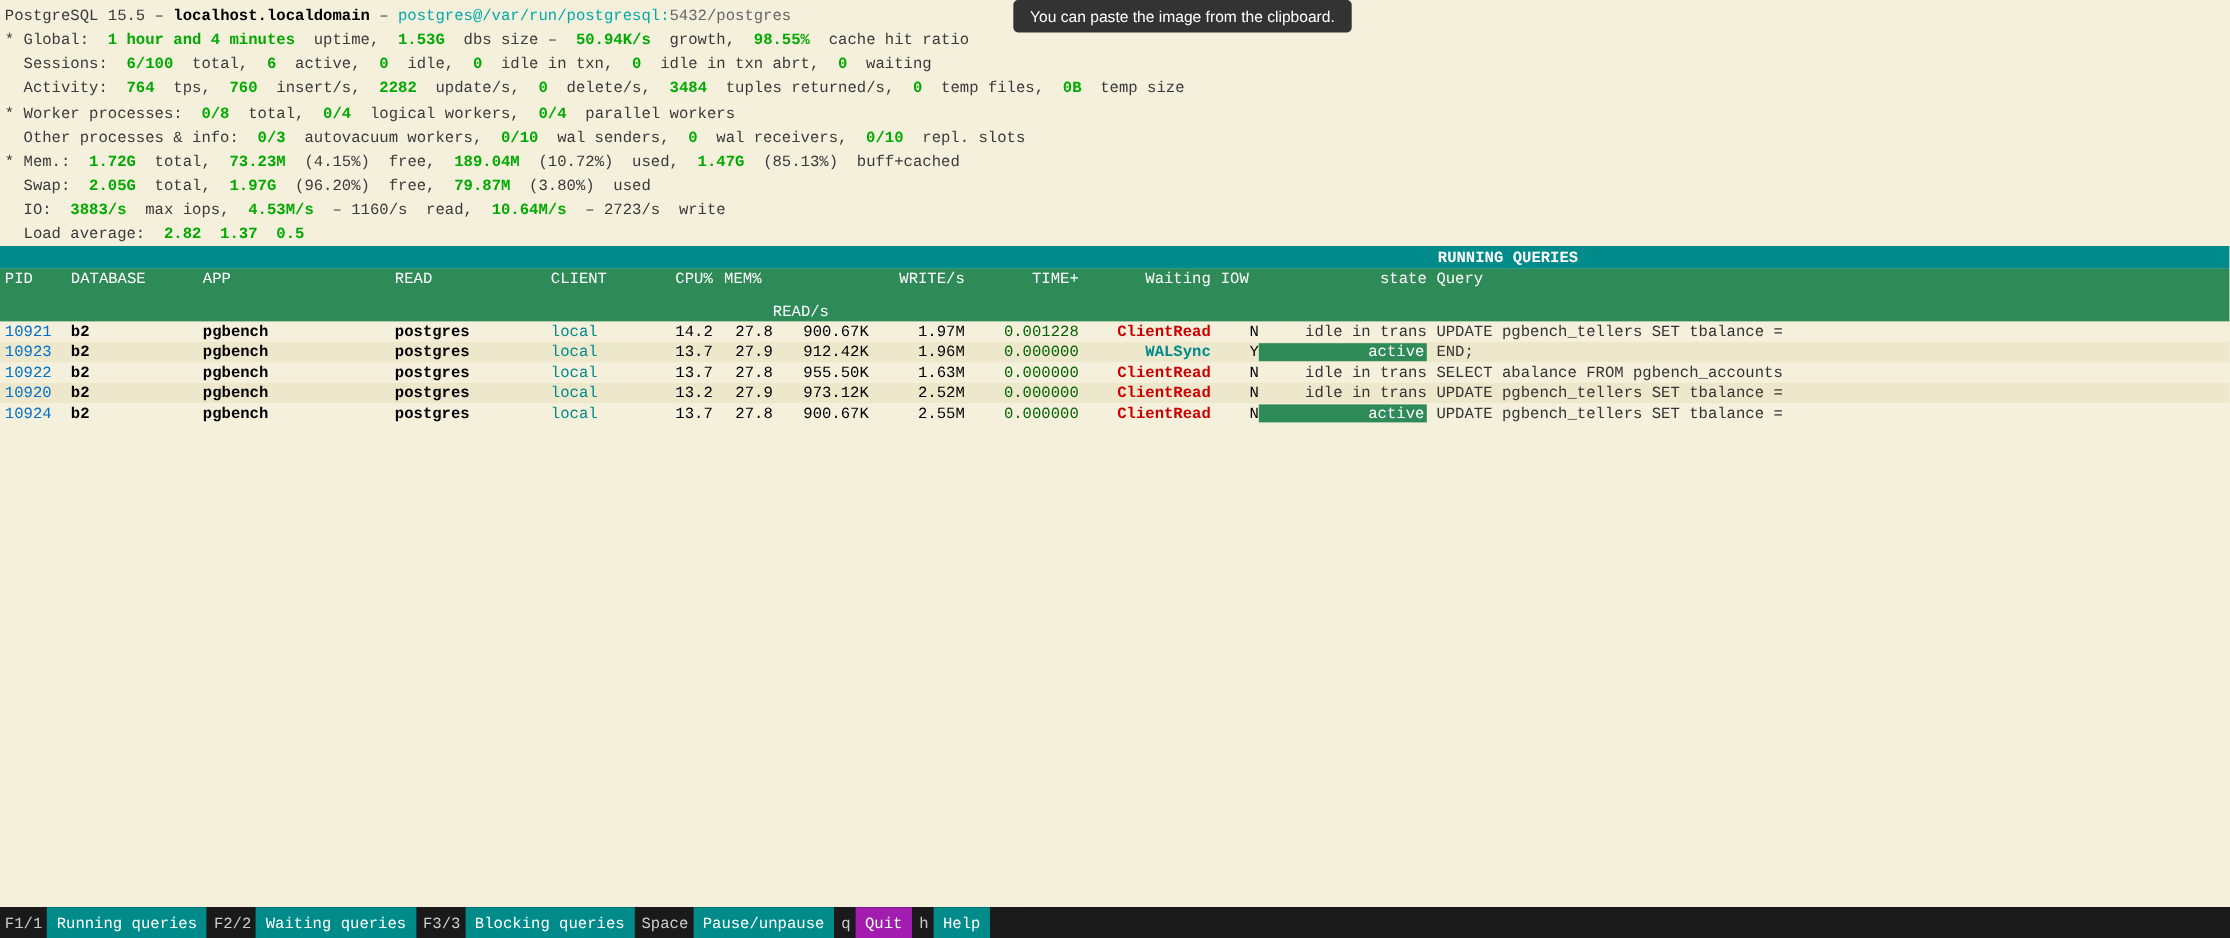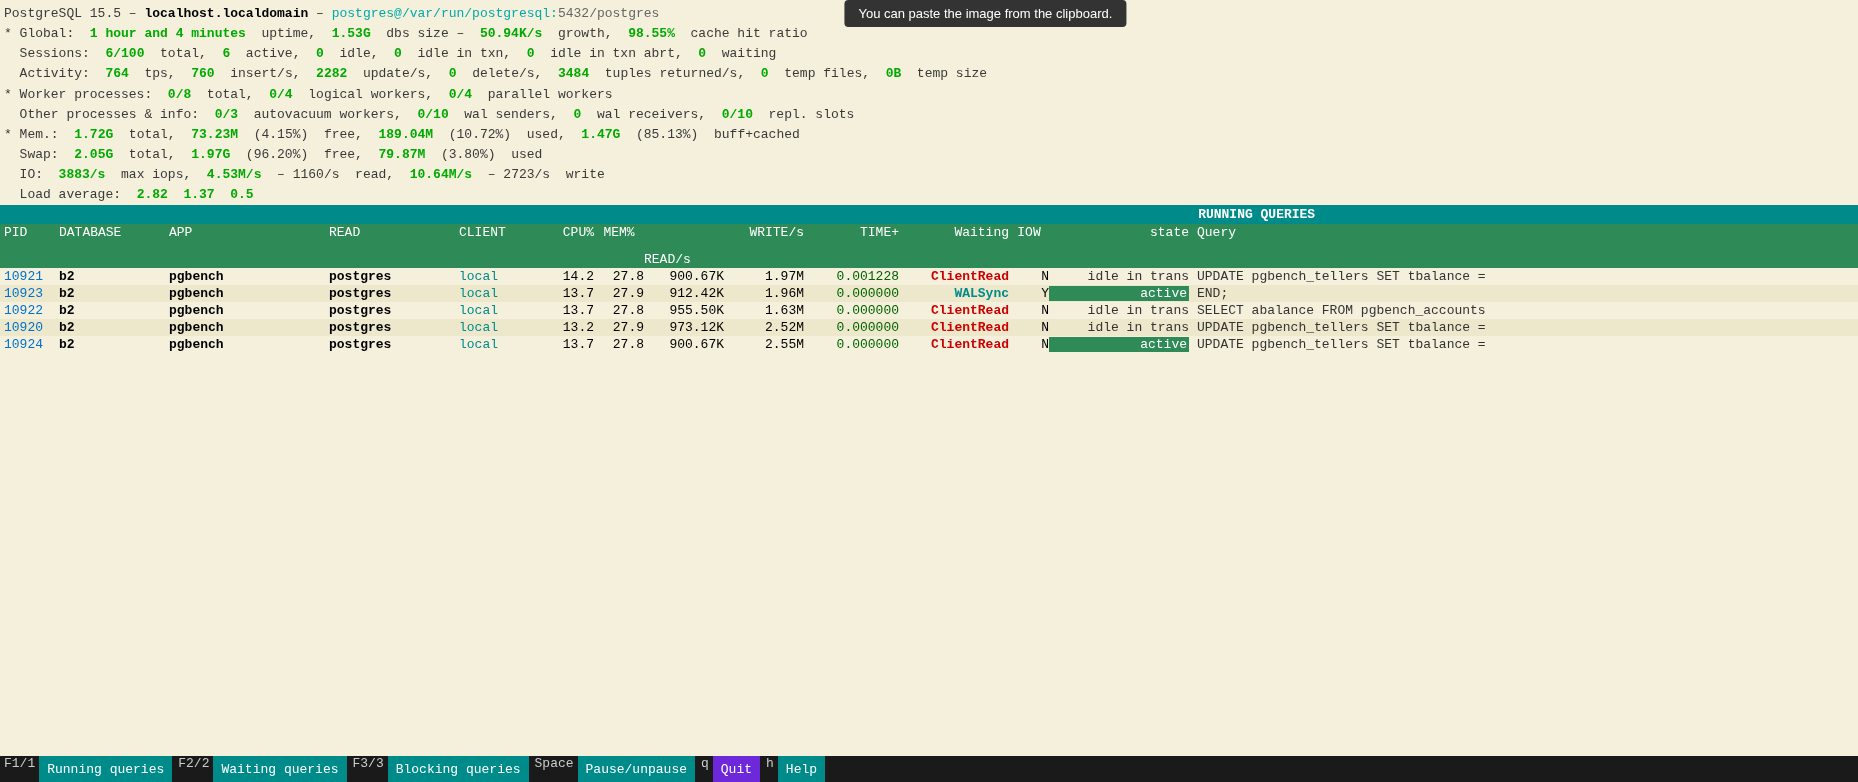--- a/index.html
+++ b/index.html
@@ -55,21 +55,21 @@
       height: 26px;
       display: flex;
       align-items: center;
       background-color: #1a1a1a;
       font-size: 13px;
       font-family: 'Courier New', Courier, monospace;
     }
 
     .bottom-item {
       display: flex;
-      align-items: flex-start;
+      align-items: center;
       height: 100%;
     }
 
     .bottom-key {
       background-color: #1a1a1a;
       color: #ccc;
       padding: 0 4px;
       font-weight: normal;
     }
 
@@ -77,21 +77,21 @@
       background-color: #008b8b;
       color: #fff;
       padding: 0 8px;
       height: 100%;
       display: flex;
       align-items: center;
       margin-right: 2px;
     }
 
     .bottom-label-quit {
-      background-color: #6d28d9;
+      background-color: #a21caf;
       color: #fff;
       padding: 0 8px;
       height: 100%;
       display: flex;
       align-items: center;
       margin-right: 2px;
     }
   </style>
 </head>
 <body>

